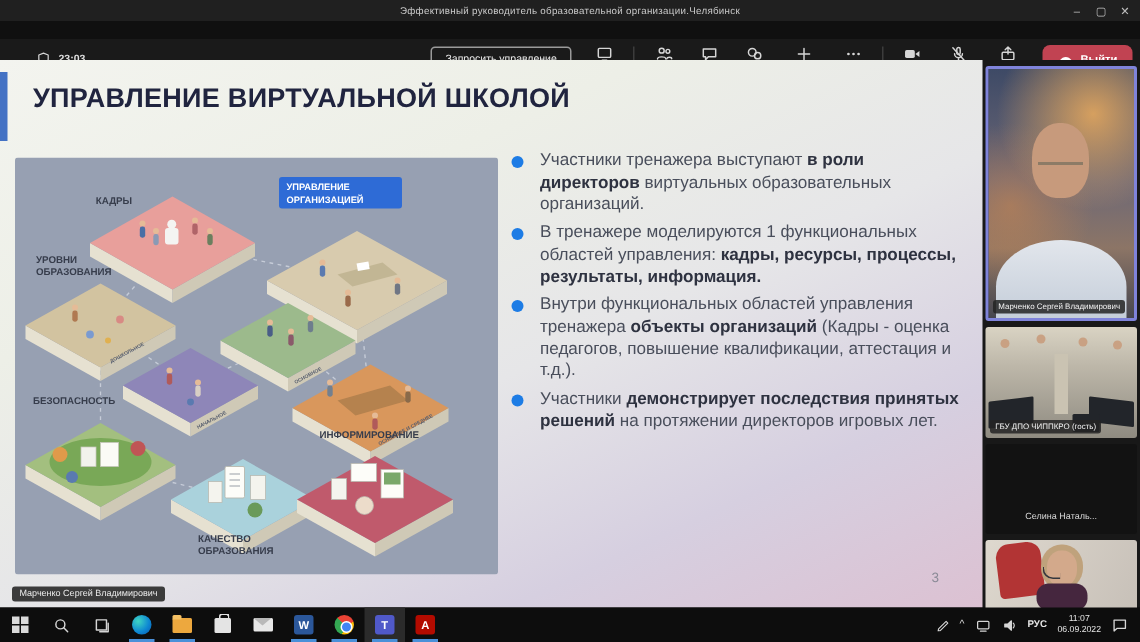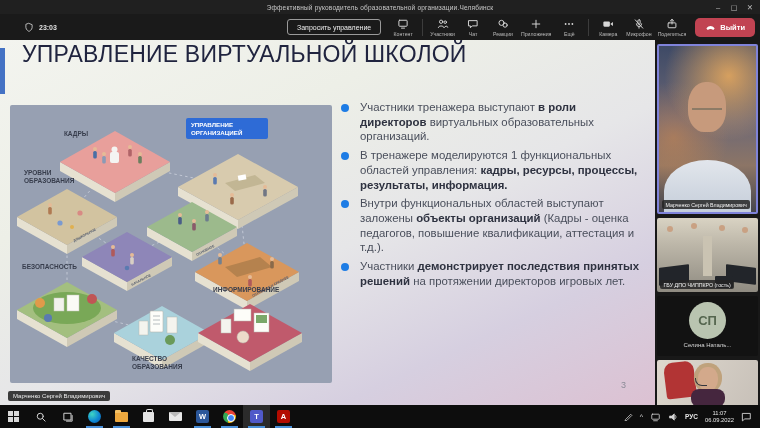--- a/index.html
+++ b/index.html
@@ -9,21 +9,21 @@
 
   
   .titlebar { position:absolute; top:0; left:0; right:0; height:14px; background:#202020;
     display:flex; align-items:center; justify-content:center; }
   .titlebar-title { font-size:6.5px; color:#c9c9c9; letter-spacing:.2px; }
   .titlebar-controls { position:absolute; right:2px; top:0; height:14px; display:flex; }
   .winctl { width:16px; height:14px; display:flex; align-items:center; justify-content:center;
     color:#bdbdbd; font-size:7.5px; }
 
   
-  .toolbar { position:absolute; top:14px; left:0; right:0; height:26px; background:#1a1a1a;
+  .toolbar { position:absolute; top:26px; left:0; right:0; height:26px; background:#1a1a1a;
     display:flex; align-items:center; }
   .tb-left { display:flex; align-items:center; gap:5px; margin-left:24px; }
   .tb-timer { color:#e0e0e0; font-size:7px; font-weight:bold; }
   .tb-right { margin-left:auto; display:flex; align-items:center; margin-right:5px; }
   .req-btn { border:1px solid #9a9a9a; border-radius:3px; color:#ececec; font-size:7px;
     padding:3.5px 9px; margin-right:7px; white-space:nowrap; background:transparent; }
   .tb-sep { width:1px; height:17px; background:#3c3c3c; margin:0 4px; }
   .tb-item { display:flex; flex-direction:column; align-items:center; justify-content:center;
     min-width:30px; padding:0 3px; gap:1px; }
   .tb-item svg { display:block; }
@@ -31,21 +31,21 @@
   .leave-btn { background:#c14352; border-radius:5px; color:#fff; font-size:7.5px; font-weight:bold;
     display:flex; align-items:center; gap:4px; padding:5px 10px; margin-left:6px; }
 
   
   .main { position:absolute; top:40px; left:0; width:760px; height:365px; display:flex; }
 
   
   .screen { position:relative; width:655px; height:365px;
     background:linear-gradient(155deg,#f3f4ef 0%,#edefe7 30%,#e6e6e8 55%,#d6cfe0 78%,#dcc1d2 100%); }
   .accent-bar { position:absolute; left:0; top:8px; width:5px; height:46px; background:#4472c4; }
-  .slide-title { position:absolute; left:22px; top:1px; font-size:23px; font-weight:normal;
+  .slide-title { position:absolute; left:22px; top:15px; font-size:18px; font-weight:bold;
     color:#20243f; letter-spacing:.2px; white-space:nowrap; }
   .diagram { position:absolute; left:10px; top:65px; width:322px; height:278px; }
   .bullets { position:absolute; left:338px; top:60px; width:306px; list-style:none; }
   .bullets li { position:relative; padding-left:22px; font-size:11.4px; line-height:14.7px;
     color:#494e5b; margin-bottom:4px; }
   .bullets li b { color:#2e3240; }
   .bullets li::before { content:""; position:absolute; left:3px; top:3.5px; width:8px; height:8px;
     border-radius:50%; background:#1d7ce5; }
   .page-num { position:absolute; left:621px; top:340px; font-size:9px; color:#8b8b97; }
   .presenter-tag { position:absolute; left:8px; top:351px; background:#3b3b3b; color:#ececec;
@@ -356,21 +356,21 @@
           <rect x="246" y="210" width="11" height="8" fill="#7aa86a"></rect>
           <rect x="211" y="214" width="10" height="14" fill="#f4f4ee" stroke="#b8b8ae" stroke-width="0.5"></rect>
           <circle cx="233" cy="232" r="6" fill="#ecdcca" stroke="#b8b8ae" stroke-width="0.5"></circle>
           <text x="203" y="187" font-size="6.5" font-weight="bold" fill="#373d4c">ИНФОРМИРОВАНИЕ</text>
         </g>
       </svg>
 
       <ul class="bullets">
           <li><span>Участники тренажера выступают </span><b>в роли директоров</b><span> виртуальных образовательных организаций.</span></li>
           <li><span>В тренажере моделируются 1 функциональных областей управления: </span><b>кадры, ресурсы, процессы, результаты, информация.</b></li>
-          <li><span>Внутри функциональных областей выступают заложены </span><b>объекты организаций</b><span> (Кадры - оценка педагогов, повышение квалификации, аттестация и т.д.).</span></li>
+          <li><span>Внутри функциональных областей управления тренажера </span><b>объекты организаций</b><span> (Кадры - оценка педагогов, повышение квалификации, аттестация и т.д.).</span></li>
           <li><span>Участники </span><b>демонстрирует последствия принятых решений</b><span> на протяжении директоров игровых лет.</span></li>
         </ul>
       <div class="page-num">3</div>
       <div class="presenter-tag">Марченко Сергей Владимирович</div>
     </div>
 
     <div class="sidebar">
       <div class="tile tile1">
         <div class="t1-shirt"></div>
         <div class="t1-head"></div>
@@ -382,21 +382,20 @@
         <div class="t2-head" style="left:34px; top:5px;"></div>
         <div class="t2-head" style="left:62px; top:7px;"></div>
         <div class="t2-head" style="left:85px; top:9px;"></div>
         <div class="t2-pillar"></div>
         <div class="t2-mon" style="left:2px; bottom:8px; width:30px; height:18px; transform:skewY(-7deg);"></div>
         <div class="t2-mon" style="right:2px; bottom:9px; width:30px; height:17px; transform:skewY(7deg);"></div>
         <div class="t2-mon" style="left:58px; bottom:4px; width:18px; height:12px;"></div>
         <div class="tile-tag">ГБУ ДПО ЧИППКРО (гость)</div>
       </div>
       <div class="tile tile3">
-        <div class="t3-circle">СП</div>
         <div class="t3-name">Селина Наталь...</div>
       </div>
       <div class="tile tile4">
         <div class="t4-chair"></div>
         <div class="t4-hair"></div>
         <div class="t4-head"></div>
         <div class="t4-mic"></div>
         <div class="t4-scarf"></div>
       </div>
     </div>

